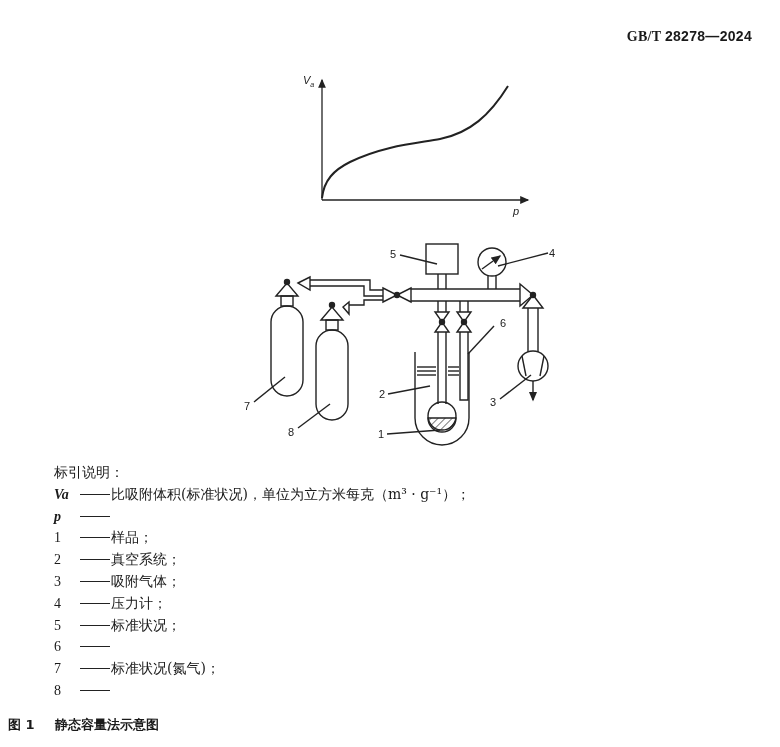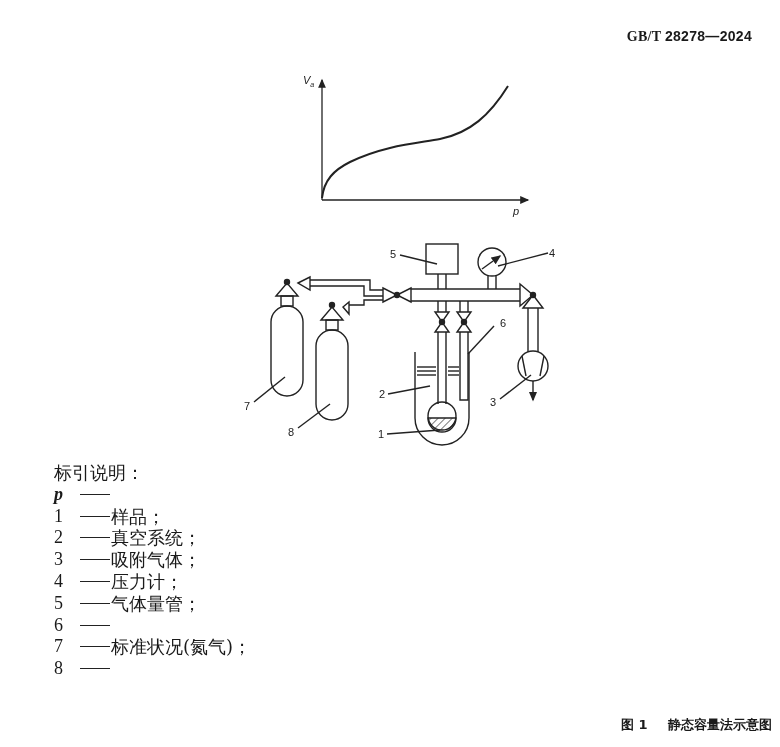--- a/index.html
+++ b/index.html
@@ -2,26 +2,26 @@
 <html><head>
 <meta charset="utf-8">
 <style>
   html, body { margin:0; padding:0; background:#fff; }
   body { width:780px; height:747px; position:relative; overflow:hidden;
          font-family:"DejaVu Serif", serif; color:#1a1a1a; }
   .std-code { position:absolute; right:28px; top:28px; font-size:14px; font-weight:bold;
               font-family:"Liberation Serif", serif; letter-spacing:0.3px; }
   .std-code .num { font-family:"Liberation Sans", sans-serif; font-weight:bold; }
   svg { position:absolute; left:0; top:0; }
-  .legend { position:absolute; left:54px; top:462px; font-size:18px; line-height:21.8px; }
+  .legend { position:absolute; left:54px; top:462px; font-size:14px; line-height:21.8px; }
   .legend .row { white-space:nowrap; display:flex; }
   .legend .sym { width:26px; display:inline-block; font-family:"Liberation Serif", serif; }
   .legend .sym.it { font-style:italic; font-weight:bold; }
   .legend .dash { display:inline-block; width:30px; border-top:1px solid #222; margin:10px 1px 0 0; height:0; }
-  .caption { position:absolute; left:0; width:780px; top:716px; text-align:right;
+  .caption { position:absolute; left:0; width:780px; top:716px; text-align:left;
              font-size:13px; font-weight:bold; font-family:"DejaVu Sans", sans-serif; }
   .caption span { margin:0 8px; }
   .lbl { font-family:"Liberation Sans", sans-serif; font-size:11px; fill:#222; }
 </style>
 </head>
 <body>
 
 <div class="std-code">
   <span>GB/T</span>
   <span class="num">28278—2024</span>
@@ -136,20 +136,25 @@
     <text x="390" y="258" class="lbl">5</text>
     <text x="500" y="327" class="lbl">6</text>
     <text x="244" y="410" class="lbl">7</text>
     <text x="288" y="436" class="lbl">8</text>
   </g>
 </svg>
 
 <div class="legend">
   <div class="row">标引说明：</div>
   <div class="row">
+    <span class="sym it">Va</span>
+      <span class="dash"></span>
+      <span>比吸附体积(标准状况)，单位为立方米每克（m³ · g⁻¹）；</span>
+  </div>
+  <div class="row">
     <span class="sym it">p</span>
       <span class="dash"></span>
   </div>
   <div class="row">
     <span class="sym">1</span>
       <span class="dash"></span>
       <span>样品；</span>
   </div>
   <div class="row">
     <span class="sym">2</span>
@@ -162,21 +167,21 @@
       <span>吸附气体；</span>
   </div>
   <div class="row">
     <span class="sym">4</span>
       <span class="dash"></span>
       <span>压力计；</span>
   </div>
   <div class="row">
     <span class="sym">5</span>
       <span class="dash"></span>
-      <span>气体量管；</span>
+      <span>标准状况；</span>
   </div>
   <div class="row">
     <span class="sym">6</span>
       <span class="dash"></span>
   </div>
   <div class="row">
     <span class="sym">7</span>
       <span class="dash"></span>
       <span>标准状况(氮气)；</span>
   </div>

